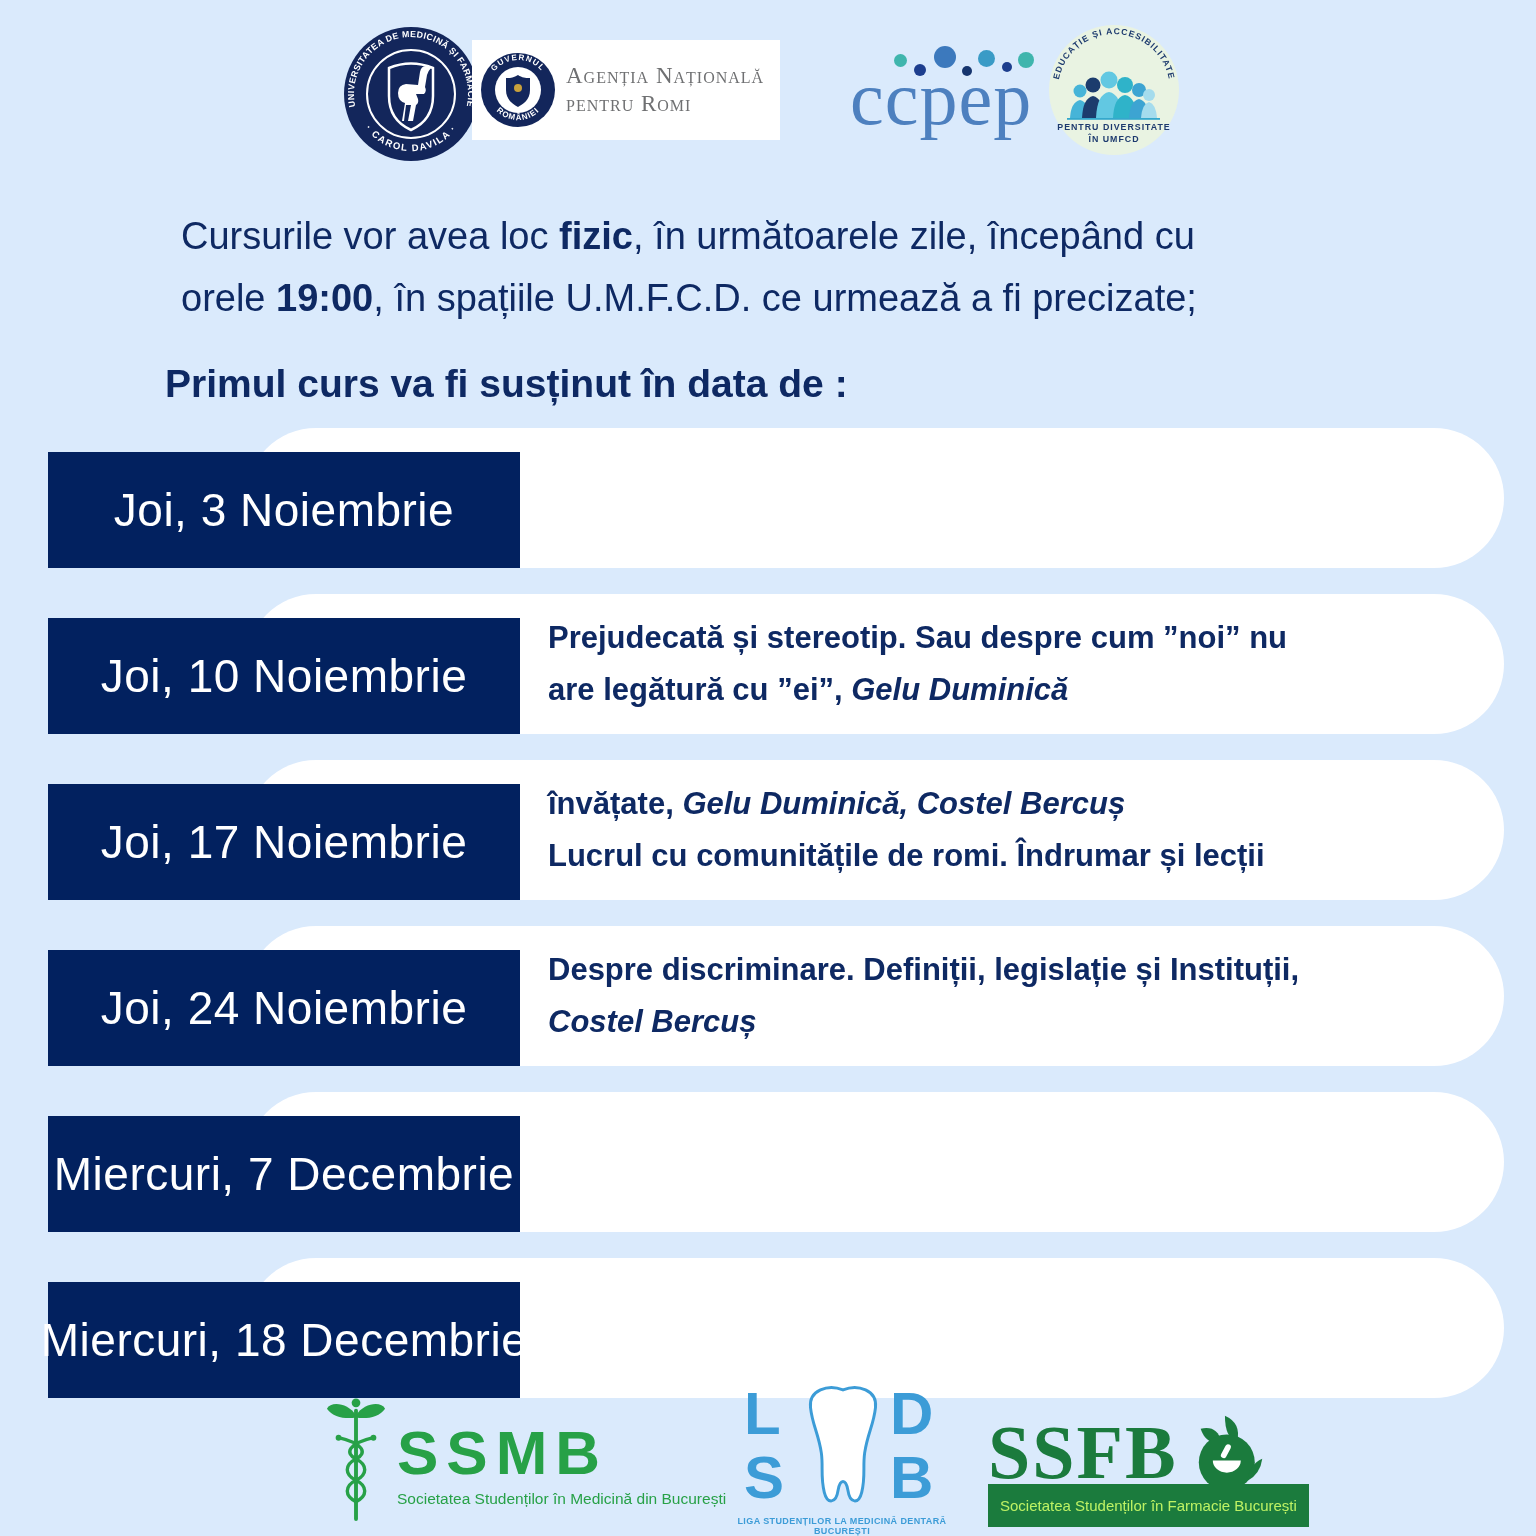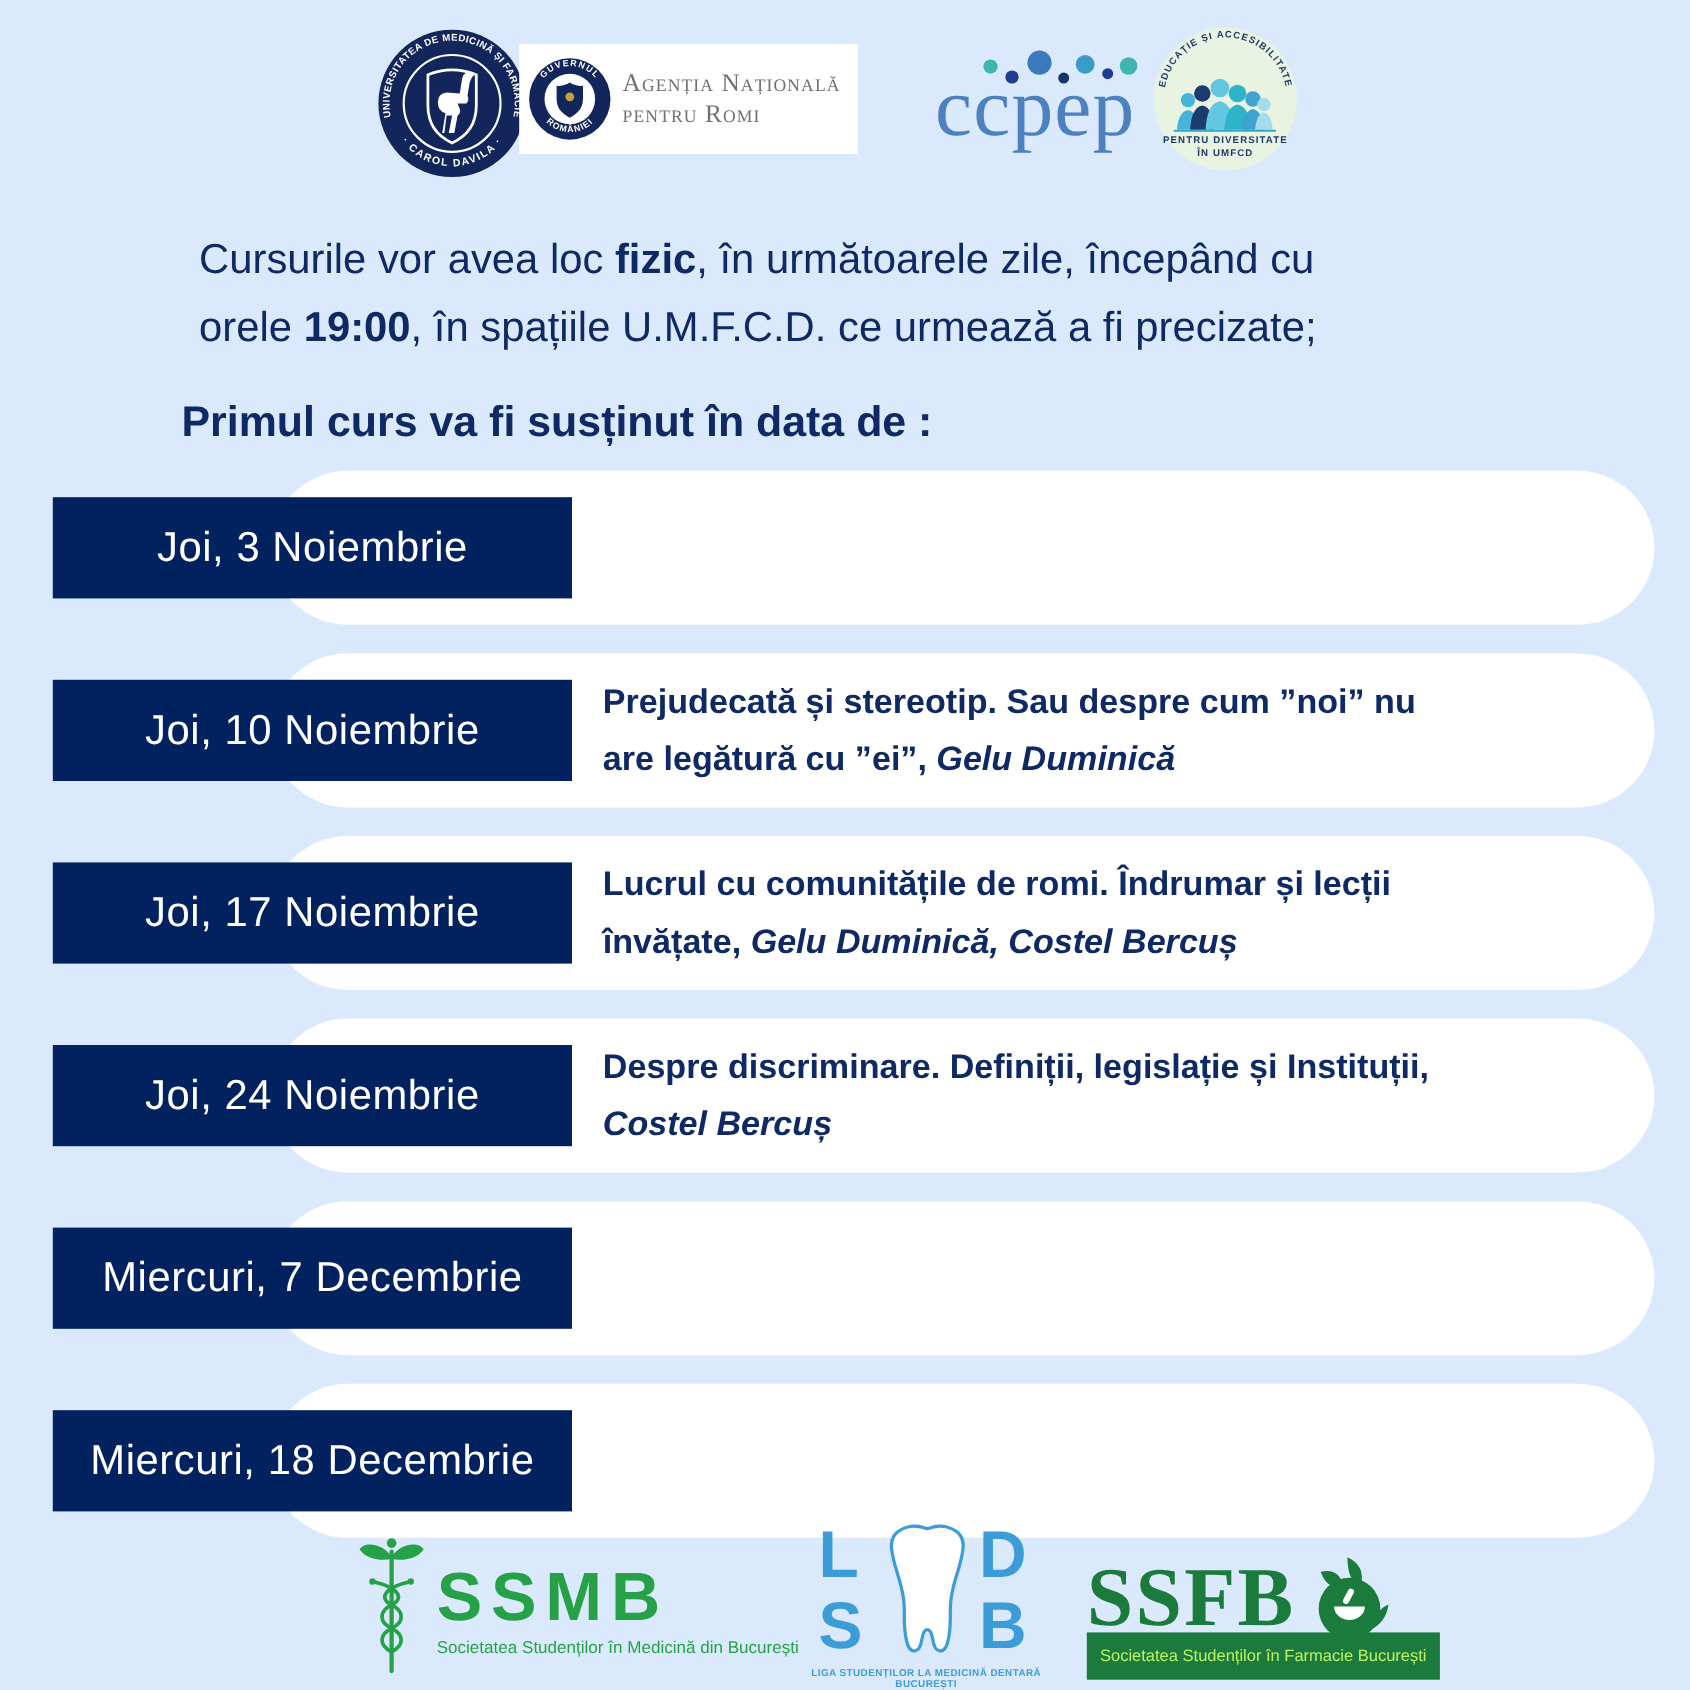--- a/index.html
+++ b/index.html
@@ -21,23 +21,23 @@
   .dot{position:absolute;border-radius:50%;}
   .hdr-badge{position:absolute;left:1048px;top:24px;}
   
   .intro{position:absolute;left:181px;top:206px;font-size:38px;line-height:1.62;font-weight:500;}
   .intro .line{white-space:nowrap;}
   .section-heading{position:absolute;left:165px;top:362px;font-size:39px;font-weight:800;}
   
   .schedule{position:absolute;left:0;top:428px;width:1536px;display:flex;flex-direction:column;gap:26px;}
   .row{position:relative;height:140px;}
   .card{position:absolute;left:246px;right:32px;top:0;bottom:0;background:#fff;border-radius:70px;}
-  .pill{position:absolute;left:48px;top:24px;width:472px;height:92px;background:#02215f;
+  .pill{position:absolute;left:48px;top:24px;width:472px;height:116px;background:#02215f;
     display:flex;align-items:center;justify-content:center;color:#fff;
-    font-size:38px;font-weight:500;letter-spacing:.5px;white-space:nowrap;}
+    font-size:46px;font-weight:500;letter-spacing:.5px;white-space:nowrap;}
   .desc{position:absolute;left:548px;right:48px;top:50%;transform:translateY(-50%);
     font-size:31px;line-height:1.68;font-weight:500;}
   .desc .line{white-space:nowrap;}
   .b{font-weight:800;}
   .i{font-style:italic;}
   
   .ssmb{position:absolute;left:325px;top:1392px;display:flex;gap:10px;justify-content:center;}
   .ssmb-text{margin-top:30px;}
   .ssmb-acronym{font-size:62px;font-weight:800;color:#27a147;letter-spacing:8px;line-height:1;}
   .ssmb-sub{font-size:15.5px;color:#27a147;margin-top:6px;}
@@ -167,22 +167,22 @@
         <div class="line"><span class="b">are legătură cu ”ei”, </span><span class="b i">Gelu Duminică</span></div>
       </div>
   </div>
 
   <div class="row">
     <div class="card"></div>
     <div class="pill">
       <span>Joi, 17 Noiembrie</span>
     </div>
     <div class="desc">
+        <div class="line"><span class="b">învățate, </span><span class="b i">Gelu Duminică, Costel Bercuș</span></div>
         <div class="line"><span class="b">Lucrul cu comunitățile de romi. Îndrumar și lecții</span></div>
-        <div class="line"><span class="b">învățate, </span><span class="b i">Gelu Duminică, Costel Bercuș</span></div>
       </div>
   </div>
 
   <div class="row">
     <div class="card"></div>
     <div class="pill">
       <span>Joi, 24 Noiembrie</span>
     </div>
     <div class="desc">
         <div class="line"><span class="b">Despre discriminare. Definiții, legislație și Instituții,</span></div>

